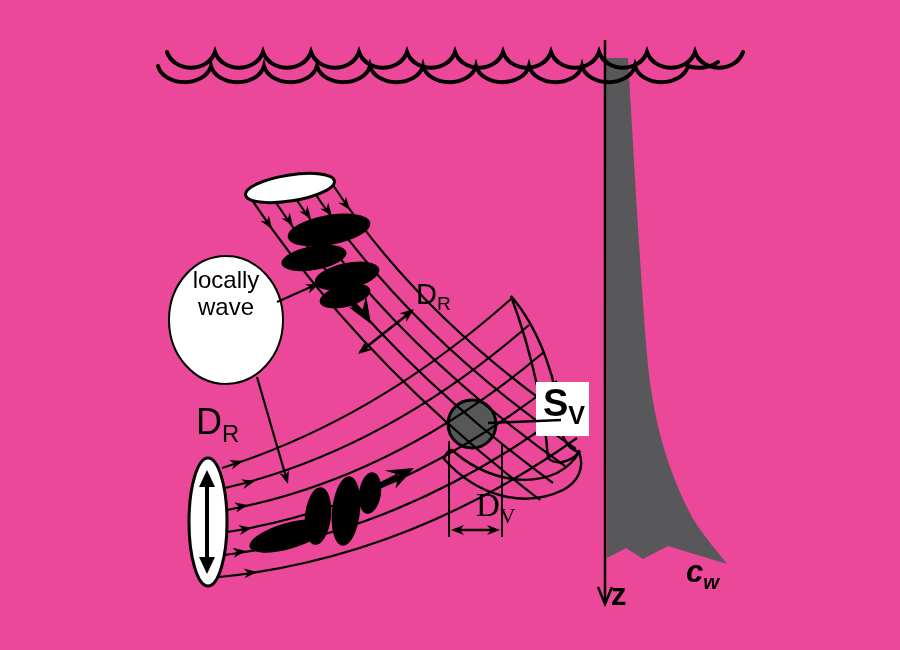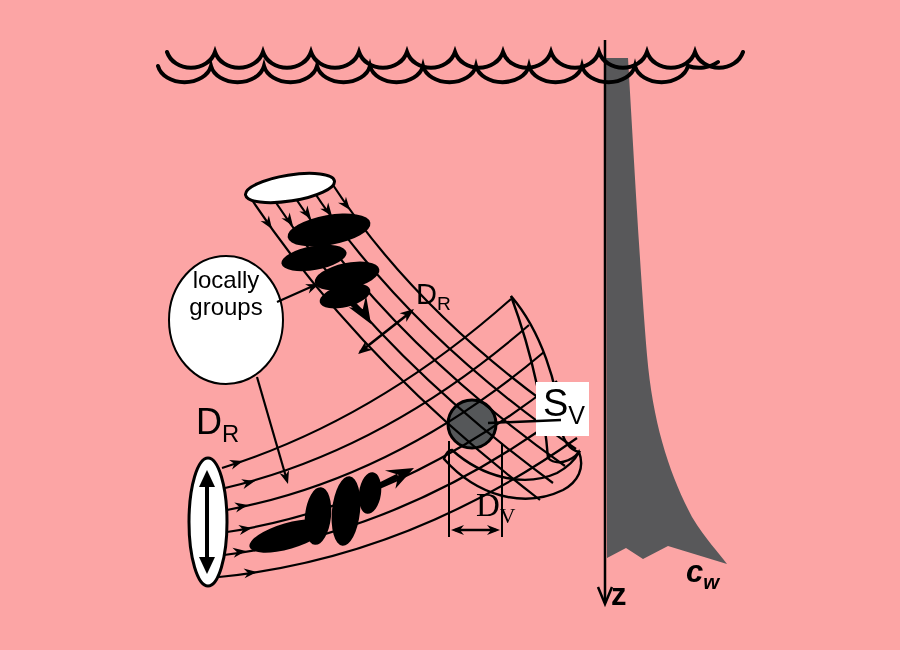--- a/index.html
+++ b/index.html
@@ -1,17 +1,17 @@
 <!DOCTYPE html>
 <html><head>
 <meta charset="utf-8">
 <style>
   html,body{margin:0;padding:0;}
   body{background:#e9e9e9;font-family:"Liberation Sans",sans-serif;}
-  .stage{position:relative;width:900px;height:650px;background:#fca5a5;overflow:hidden;}
+  .stage{position:relative;width:900px;height:650px;background:#ec4899;overflow:hidden;}
   .stage svg{position:absolute;left:0;top:0;}
   .lbl{position:absolute;color:#000;white-space:nowrap;line-height:1;z-index:5;}
   .sub{position:relative;top:.33em;font-size:.66em;}
   .lbl.bold{font-weight:700;}
   .callout-text{position:absolute;left:168px;top:266px;width:116px;text-align:center;
     font-size:24px;line-height:27px;color:#000;z-index:5;}
 </style>
 </head>
 <body>
 
@@ -126,32 +126,32 @@
   </g>
 
   <g>
     <rect x="536" y="382" width="53" height="54" fill="#ffffff" stroke="none"></rect>
     <line x1="488" y1="423" x2="561" y2="420" stroke="#000" stroke-width="2.5"></line>
   </g>
 </svg>
 
   <div class="callout-text">
     <div>locally</div>
-    <div>groups</div>
+    <div>wave</div>
   </div>
 
   <div class="lbl" style="left:416px;top:280px;font-size:29px;">
     <span>D</span><span class="sub">R</span>
   </div>
 
   <div class="lbl" style="left:196px;top:404px;font-size:36px;">
     <span>D</span><span class="sub">R</span>
   </div>
 
-  <div class="lbl" style="left:543px;top:384px;font-size:38px;">
+  <div class="lbl" style="left:543px;top:384px;font-size:38px;font-weight:bold;">
     <span>S</span><span class="sub">V</span>
   </div>
 
   <div class="lbl" style="left:476px;top:489px;font-size:33px;font-family:Liberation Serif, serif;">
     <span>D</span><span class="sub">V</span>
   </div>
 
   <div class="lbl bold" style="left:611px;top:579px;font-size:31px;">
     <span>z</span>
   </div>

